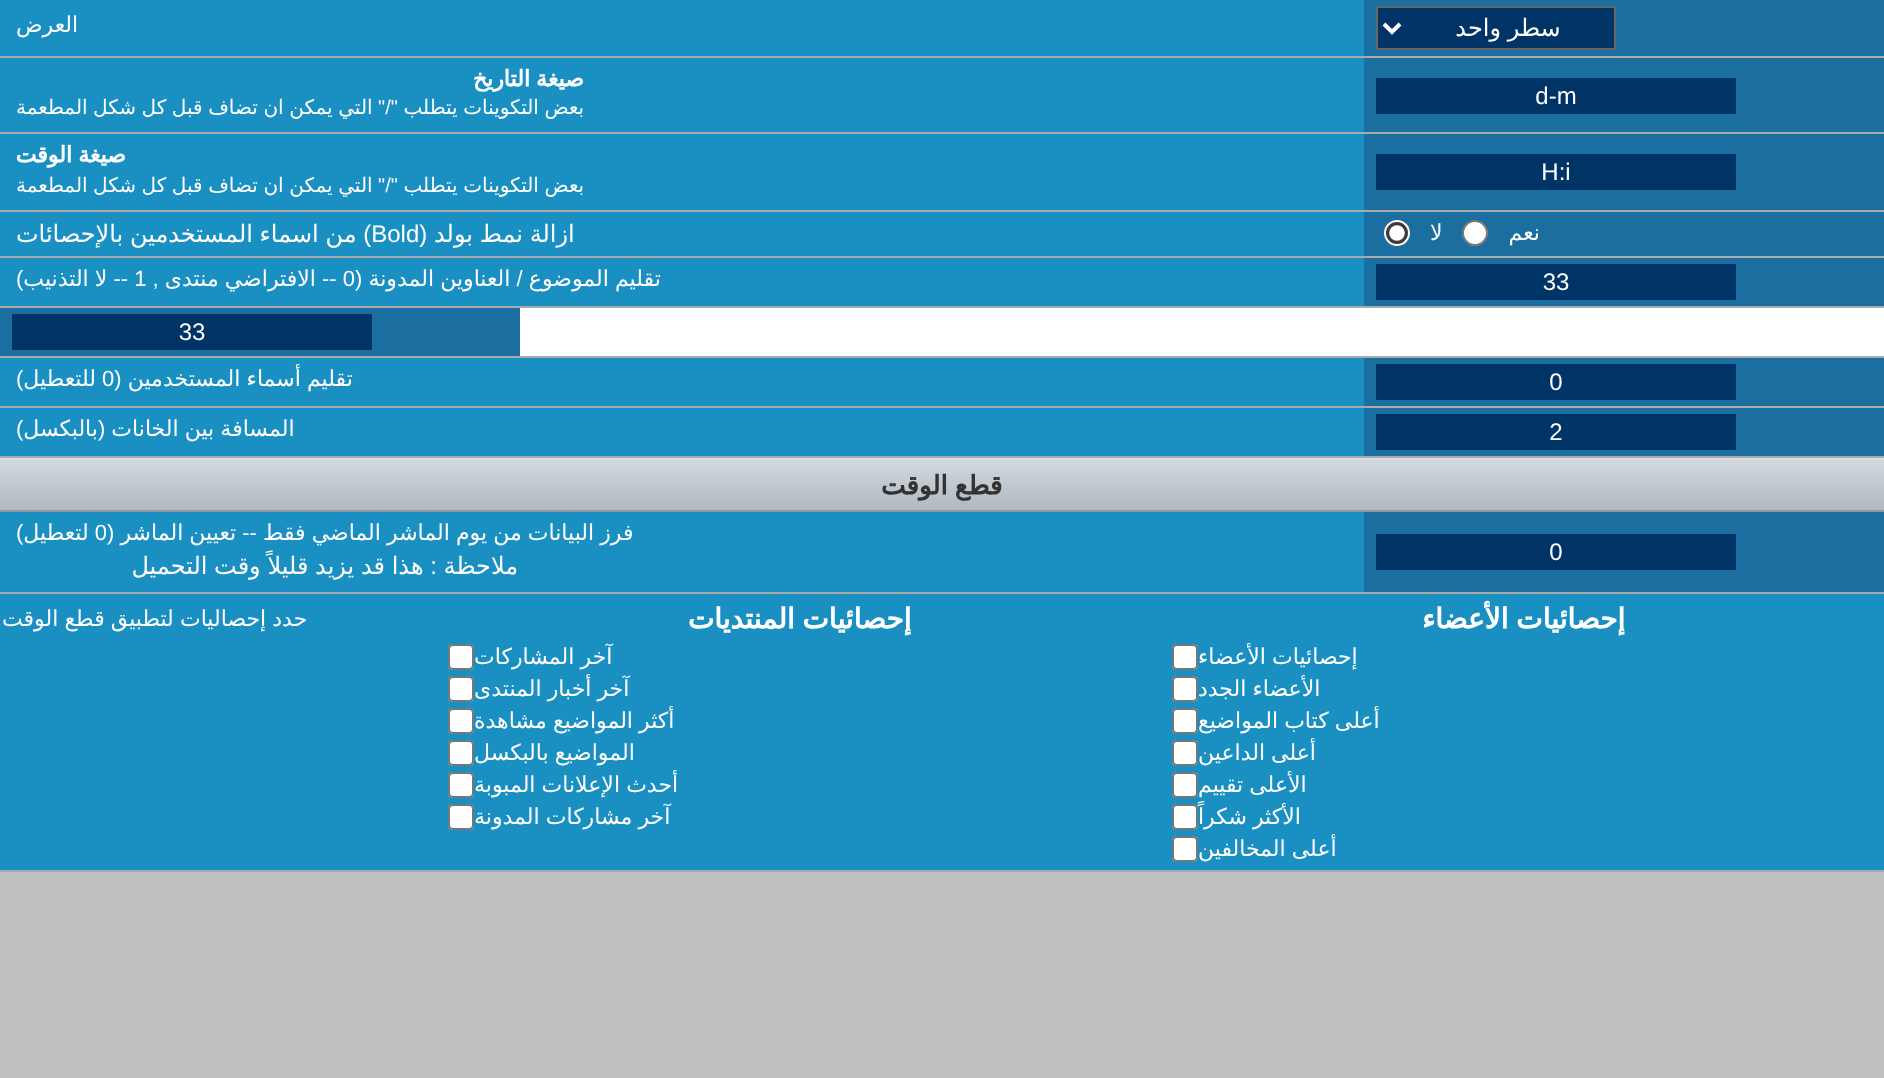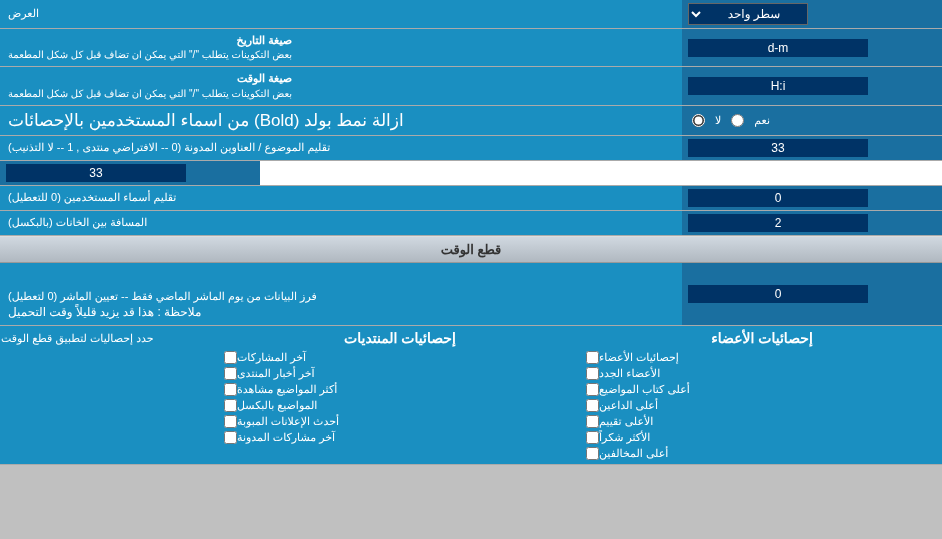--- a/index.html
+++ b/index.html
@@ -80,21 +80,21 @@
       width: 100%;
       border-bottom: 1px solid #aaa;
       background: #1a8fc1;
     }
     .radio-label {
       background: #1a8fc1;
       color: #fff;
       padding: 4px 8px;
       flex: 1;
       text-align: right;
-      font-size: 17px;
+      font-size: 12px;
       display: flex;
       align-items: center;
       justify-content: flex-end;
     }
     .radio-inputs {
       background: #1a6fa0;
       padding: 3px 10px;
       width: 260px;
       display: flex;
       align-items: center;
@@ -181,21 +181,21 @@
         <div style="font-size:10px;">بعض التكوينات يتطلب "/" التي يمكن ان تضاف قبل كل شكل المطعمة</div>
       </div>
     </div>
     <div class="row-input">
       <input type="text" value="d-m" style="">
     </div>
   </div>
 
   <div class="row">
     <div class="row-label">
-      <div style="text-align:right;">
+      <div style="text-align:left;">
         <div style="font-weight:bold;">صيغة الوقت</div>
         <div style="font-size:10px;">بعض التكوينات يتطلب "/" التي يمكن ان تضاف قبل كل شكل المطعمة</div>
       </div>
     </div>
     <div class="row-input">
       <input type="text" value="H:i" style="">
     </div>
   </div>
 
   <div class="radio-row">
@@ -242,21 +242,21 @@
       <input type="text" value="2" style="">
     </div>
   </div>
 
   <div class="section-header">
     <span>قطع الوقت</span>
   </div>
 
   <div class="row">
     <div class="row-label">
-      <div style="text-align:left;margin-top:22px;">
+      <div style="text-align:center;">
         <div style="font-size:11px;">فرز البيانات من يوم الماشر الماضي فقط -- تعيين الماشر (0 لتعطيل)</div>
         <div style="font-size:12px;">ملاحظة : هذا قد يزيد قليلاً وقت التحميل</div>
       </div>
     </div>
     <div class="row-input">
       <input type="text" value="0" style="">
     </div>
   </div>
 
   <div class="checkboxes-container">

